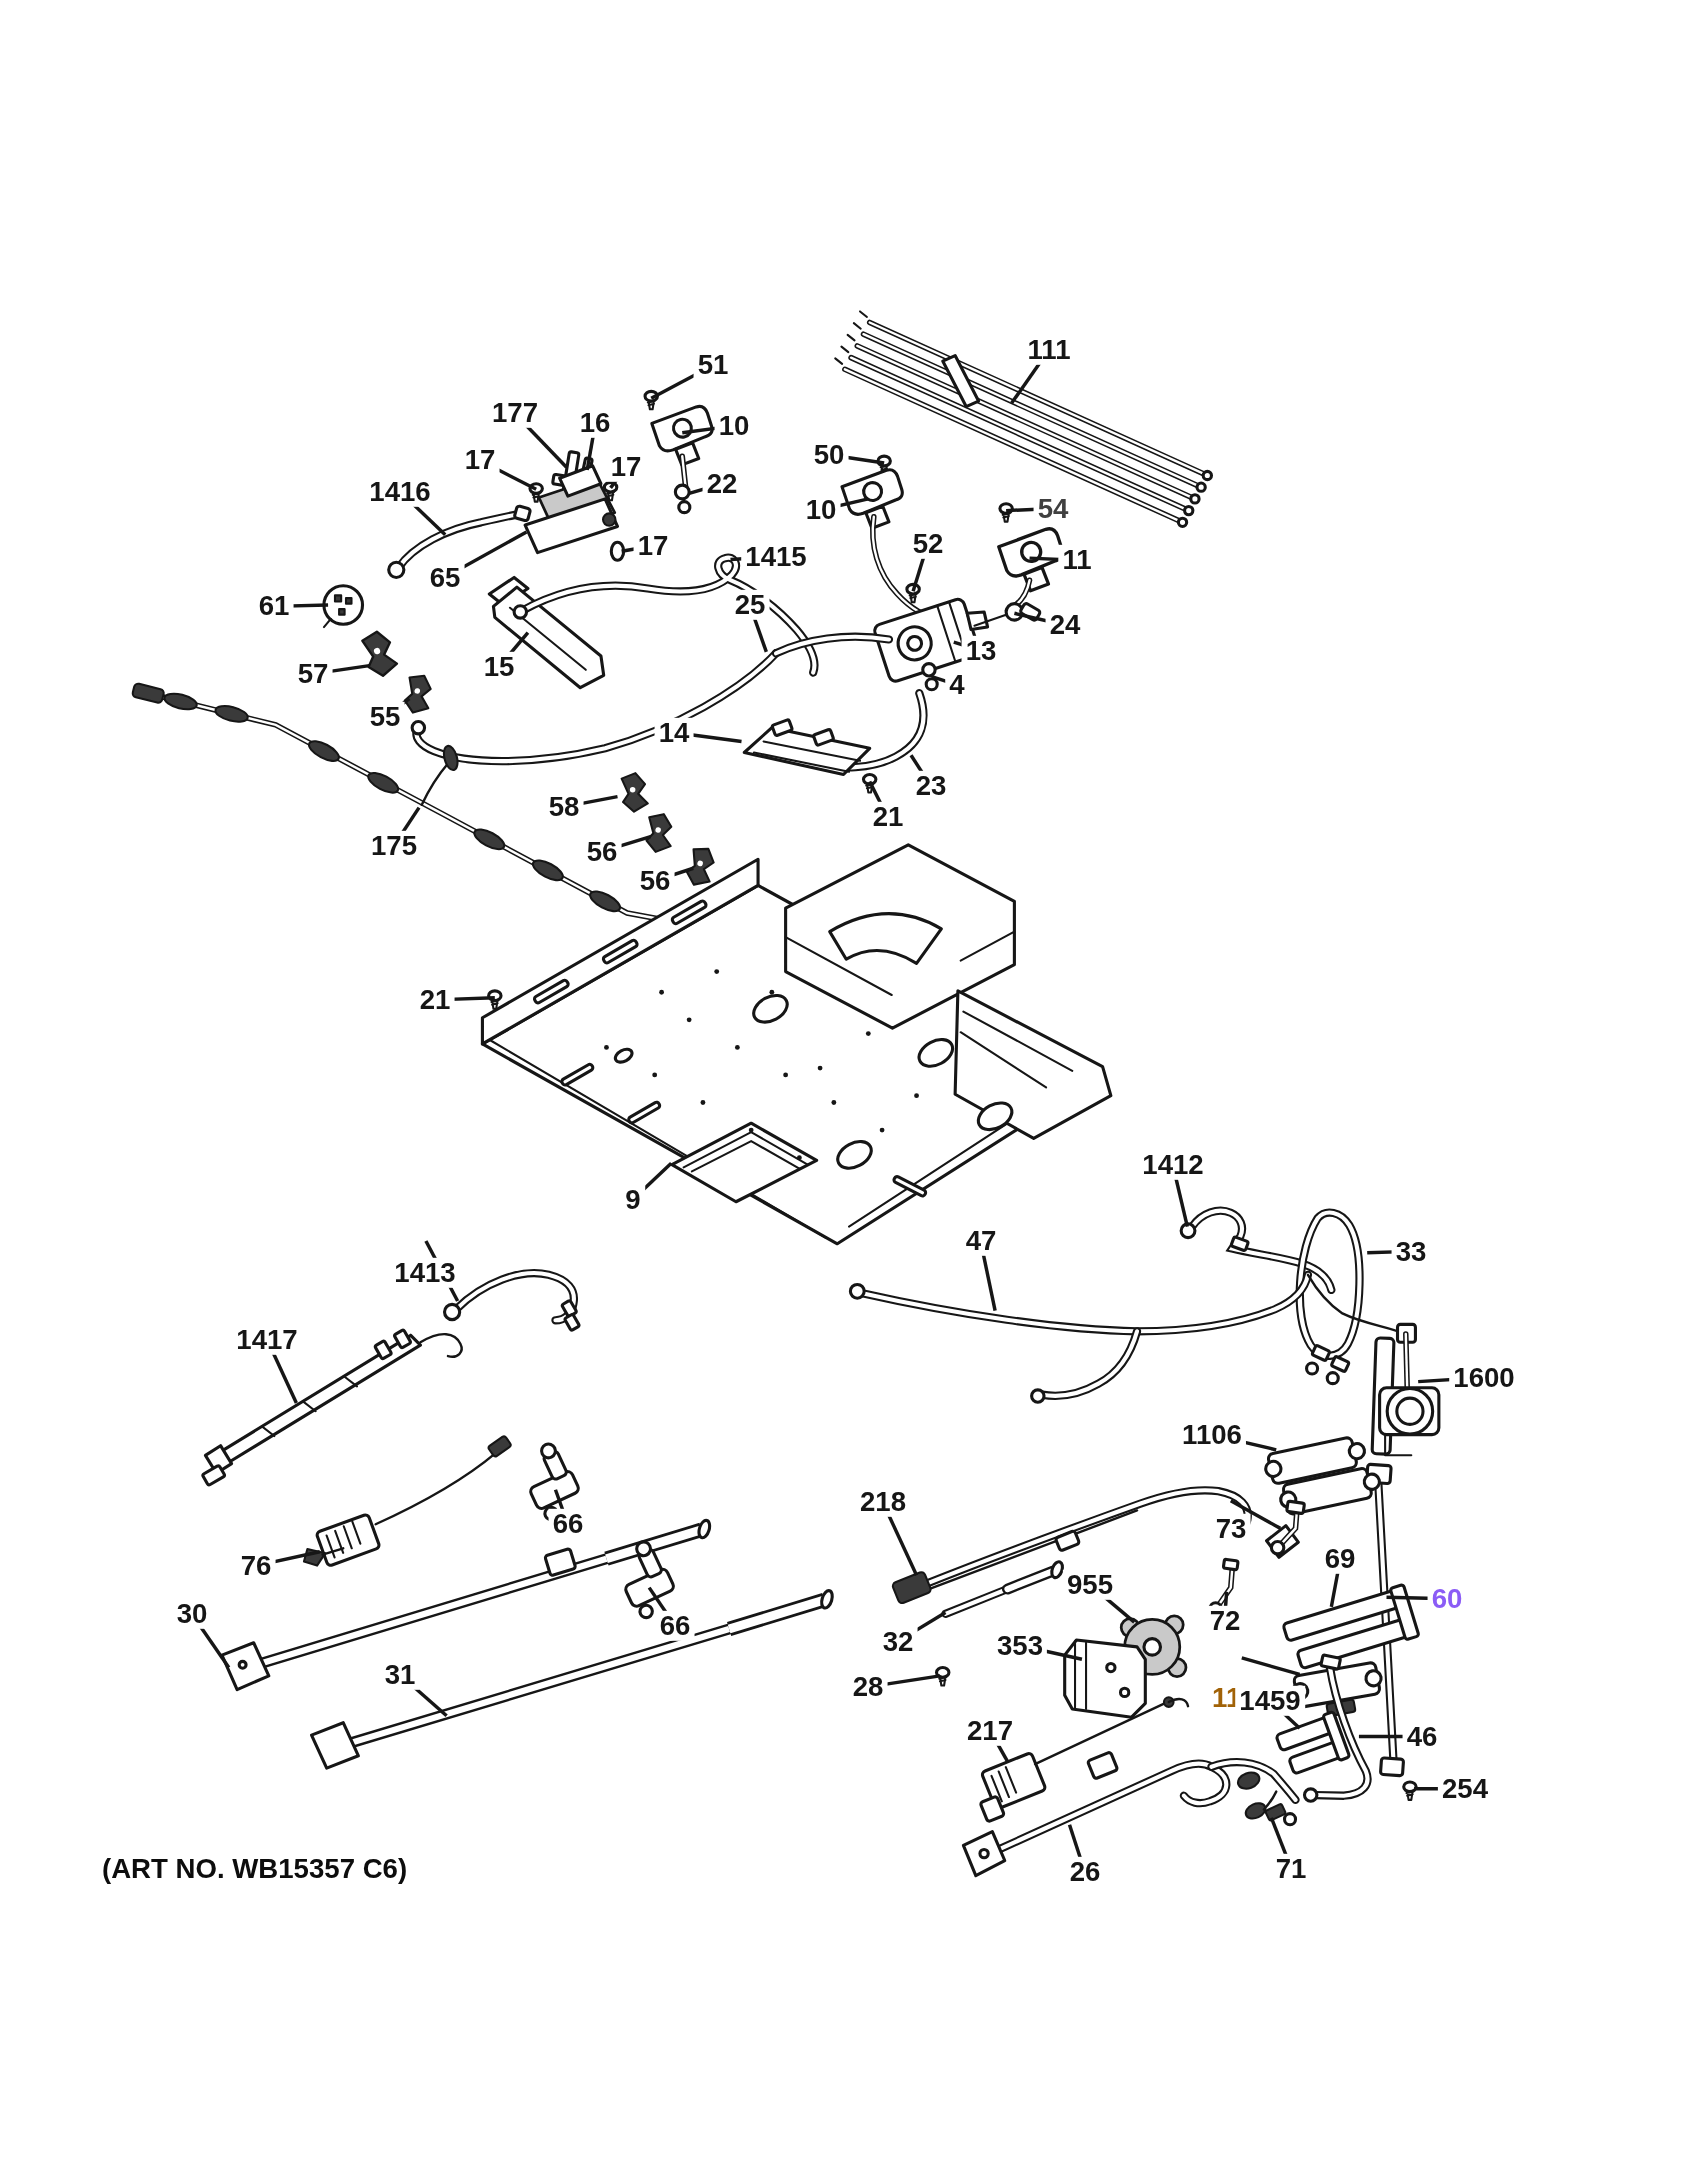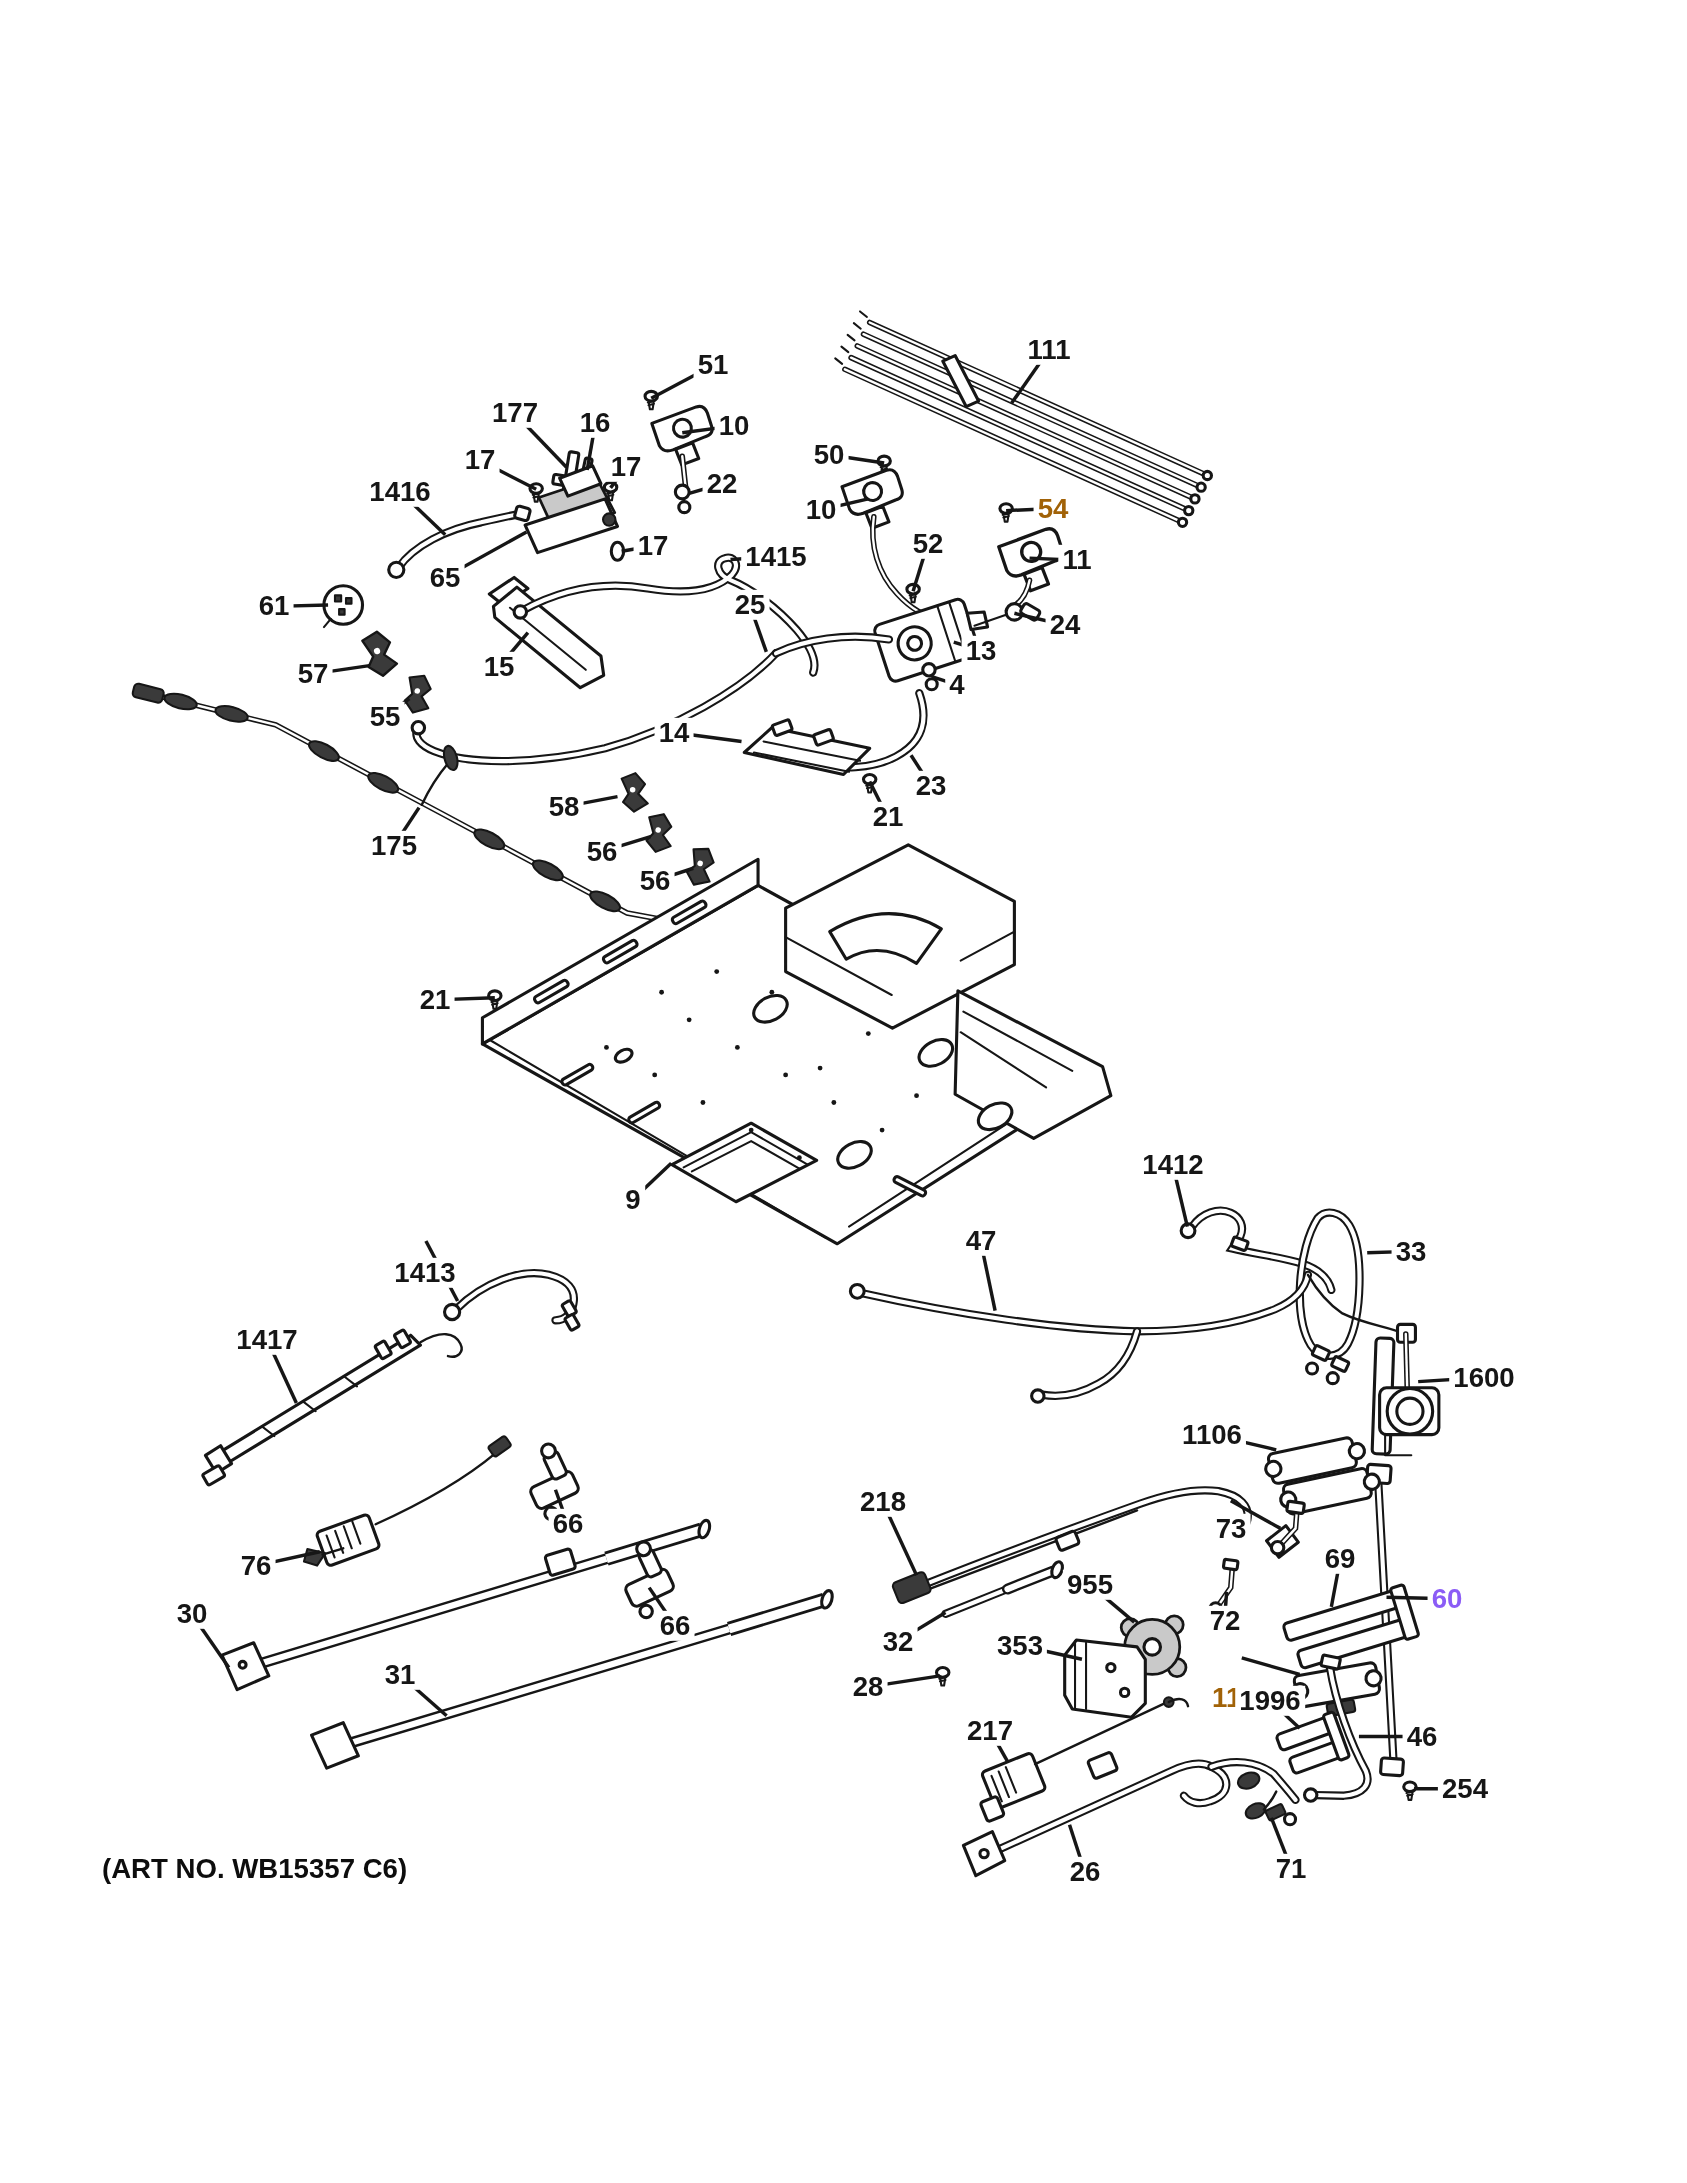--- a/index.html
+++ b/index.html
@@ -555,21 +555,21 @@
       <div class="plabel" style="left: 1049px; top: 350px; color: rgb(22, 22, 22);">111</div>
       <div class="plabel" style="left: 515px; top: 413px; color: rgb(22, 22, 22);">177</div>
       <div class="plabel" style="left: 595px; top: 423px; color: rgb(22, 22, 22);">16</div>
       <div class="plabel" style="left: 734px; top: 426px; color: rgb(22, 22, 22);">10</div>
       <div class="plabel" style="left: 480px; top: 460px; color: rgb(22, 22, 22);">17</div>
       <div class="plabel" style="left: 400px; top: 492px; color: rgb(22, 22, 22);">1416</div>
       <div class="plabel" style="left: 626px; top: 467px; color: rgb(22, 22, 22);">17</div>
       <div class="plabel" style="left: 722px; top: 484px; color: rgb(22, 22, 22);">22</div>
       <div class="plabel" style="left: 829px; top: 455px; color: rgb(22, 22, 22);">50</div>
       <div class="plabel" style="left: 821px; top: 510px; color: rgb(22, 22, 22);">10</div>
-      <div class="plabel" style="left: 1053px; top: 509px; color: #a16207;">54</div>
+      <div class="plabel" style="left: 1053px; top: 509px; color: #404040;">54</div>
       <div class="plabel" style="left: 928px; top: 544px; color: rgb(22, 22, 22);">52</div>
       <div class="plabel" style="left: 1077px; top: 560px; color: rgb(22, 22, 22);">11</div>
       <div class="plabel" style="left: 445px; top: 578px; color: rgb(22, 22, 22);">65</div>
       <div class="plabel" style="left: 776px; top: 557px; color: rgb(22, 22, 22);">1415</div>
       <div class="plabel" style="left: 653px; top: 546px; color: rgb(22, 22, 22);">17</div>
       <div class="plabel" style="left: 750px; top: 605px; color: rgb(22, 22, 22);">25</div>
       <div class="plabel" style="left: 1065px; top: 625px; color: rgb(22, 22, 22);">24</div>
       <div class="plabel" style="left: 274px; top: 606px; color: rgb(22, 22, 22);">61</div>
       <div class="plabel" style="left: 981px; top: 651px; color: rgb(22, 22, 22);">13</div>
       <div class="plabel" style="left: 313px; top: 674px; color: rgb(22, 22, 22);">57</div>
@@ -600,21 +600,21 @@
       <div class="plabel" style="left: 1225px; top: 1621px; color: rgb(22, 22, 22);">72</div>
       <div class="plabel" style="left: 256px; top: 1566px; color: rgb(22, 22, 22);">76</div>
       <div class="plabel" style="left: 192px; top: 1614px; color: rgb(22, 22, 22);">30</div>
       <div class="plabel" style="left: 1020px; top: 1646px; color: rgb(22, 22, 22);">353</div>
       <div class="plabel" style="left: 1242px; top: 1658px; color: #a16207; margin-top: 40px;">1107</div>
       <div class="plabel" style="left: 1447px; top: 1599px; color: #8b5cf6;">60</div>
       <div class="plabel" style="left: 675px; top: 1626px; color: rgb(22, 22, 22);">66</div>
       <div class="plabel" style="left: 400px; top: 1675px; color: rgb(22, 22, 22);">31</div>
       <div class="plabel" style="left: 898px; top: 1642px; color: rgb(22, 22, 22);">32</div>
       <div class="plabel" style="left: 868px; top: 1687px; color: rgb(22, 22, 22);">28</div>
-      <div class="plabel" style="left: 1270px; top: 1701px; color: rgb(22, 22, 22);">1996</div>
+      <div class="plabel" style="left: 1270px; top: 1701px; color: rgb(22, 22, 22);">1459</div>
       <div class="plabel" style="left: 1422px; top: 1737px; color: rgb(22, 22, 22);">46</div>
       <div class="plabel" style="left: 990px; top: 1731px; color: rgb(22, 22, 22);">217</div>
       <div class="plabel" style="left: 1465px; top: 1789px; color: rgb(22, 22, 22);">254</div>
       <div class="plabel" style="left: 1085px; top: 1872px; color: rgb(22, 22, 22);">26</div>
       <div class="plabel" style="left: 1291px; top: 1869px; color: rgb(22, 22, 22);">71</div>
     </div>
 
 <div class="artno">(ART NO. WB15357 C6)</div>
 
 </div>

